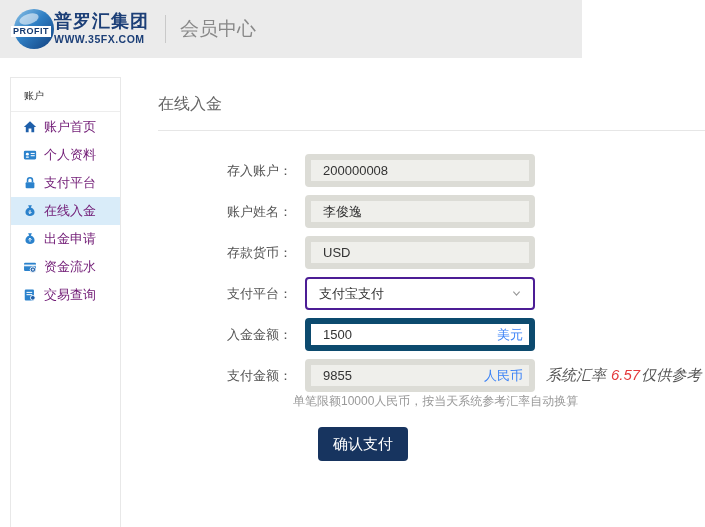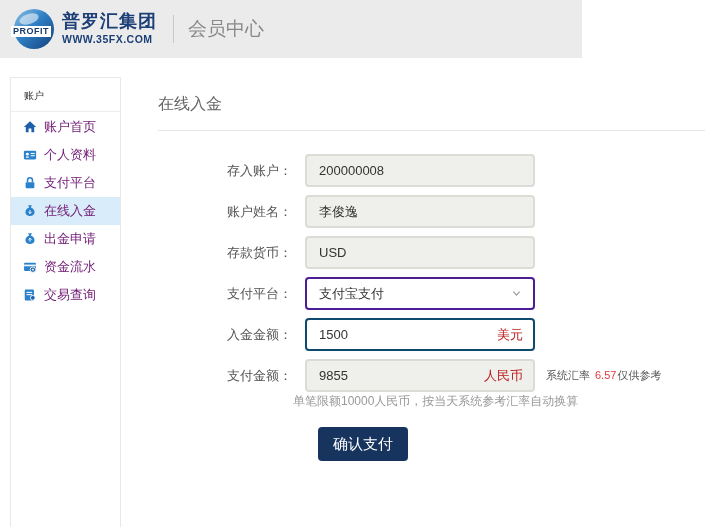--- a/index.html
+++ b/index.html
@@ -28,21 +28,21 @@
     content:""; position:absolute; left:5px; top:5px; width:20px; height:10px;
     background:rgba(255,255,255,0.55); border-radius:50%;
     transform:rotate(-18deg);
   }
   .logo-profit {
     position:absolute; left:-3px; top:17px;
     background:#ffffff; color:#153a70;
     font-size:9px; font-weight:bold; letter-spacing:0.5px;
     padding:0 2px; line-height:11px;
   }
-  .brand-block { margin-left:8px; line-height:1.1; }
+  .brand-block { margin-left:0; line-height:1.1; }
   .brand-cn { font-size:18px; font-weight:bold; color:#1c3f77; letter-spacing:1px; }
   .brand-url { font-size:10.5px; font-weight:bold; color:#1c3f77; letter-spacing:0.5px; margin-top:2px; }
   .header-divider { width:1px; height:28px; background:#c9c9c9; margin:0 14px 0 16px; }
   .portal-title { font-size:19px; color:#888; }
 
   
   .sidebar {
     position:absolute; top:77px; left:10px; width:111px; bottom:0;
     background:#fff;
     border:1px solid #e8e8e8; border-bottom:none;
@@ -65,45 +65,45 @@
 
   .deposit-form { margin-top:27px; }
   .form-row { display:flex; align-items:center; height:25px; margin-bottom:16px; }
   .form-label {
     width:147px; padding-right:13px; text-align:right;
     font-size:13px; color:#555; flex:0 0 auto;
   }
   .input-wrap { position:relative; width:230px; height:33px; flex:0 0 auto; }
   .text-input {
     width:100%; height:100%;
-    border:2px solid #0c4a6e; border-radius:4px;
+    border:6px solid #0c4a6e; border-radius:4px;
     background:#fff; padding:0 40px 0 12px;
     font-size:13px; color:#333;
     font-family:"Liberation Sans","DejaVu Sans",sans-serif;
     outline:none;
   }
   .text-input.disabled {
     background:#efefeb; border-color:#dcdcd6; color:#333;
   }
   .unit-suffix {
     position:absolute; right:12px; top:0; height:33px;
     display:flex; align-items:center;
-    font-size:13px; color:#b91c1c; pointer-events:none;
+    font-size:13px; color:#3b82f6; pointer-events:none;
   }
   .select-box {
     width:230px; height:33px; flex:0 0 auto;
     border:2px solid #4c1d95; border-radius:4px; background:#fff;
     display:flex; align-items:center; justify-content:space-between;
     padding:0 12px; font-size:13px; color:#333; cursor:pointer;
     position:relative;
   }
   .chevron {
     width:9px; height:9px; display:block;
   }
-  .rate-note { margin-left:11px; font-size:11px; color:#555; white-space:nowrap; }
+  .rate-note { margin-left:11px; font-size:15px; color:#555; white-space:nowrap;font-style:italic; }
   .rate-value { color:#e4393c; margin:0 1px 0 5px; }
   .limit-note { margin:-11px 0 0 135px; font-size:12px; color:#999; }
   .submit-btn {
     display:block; margin:17px 0 0 160px;
     width:90px; height:34px;
     background:#17345f; color:#fff;
     border:none; border-radius:4px;
     font-size:15px; cursor:pointer;
     font-family:"Liberation Sans","DejaVu Sans",sans-serif;
   }

